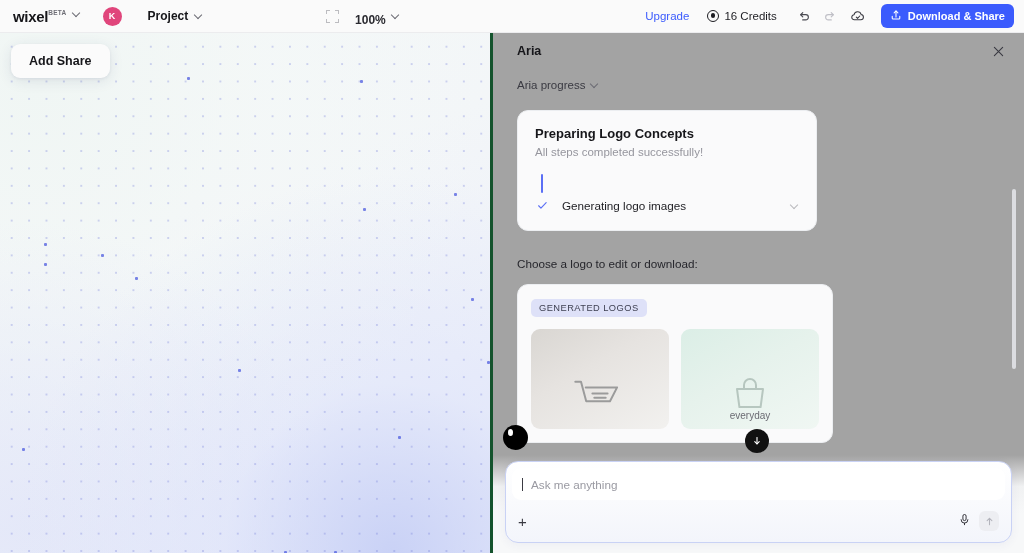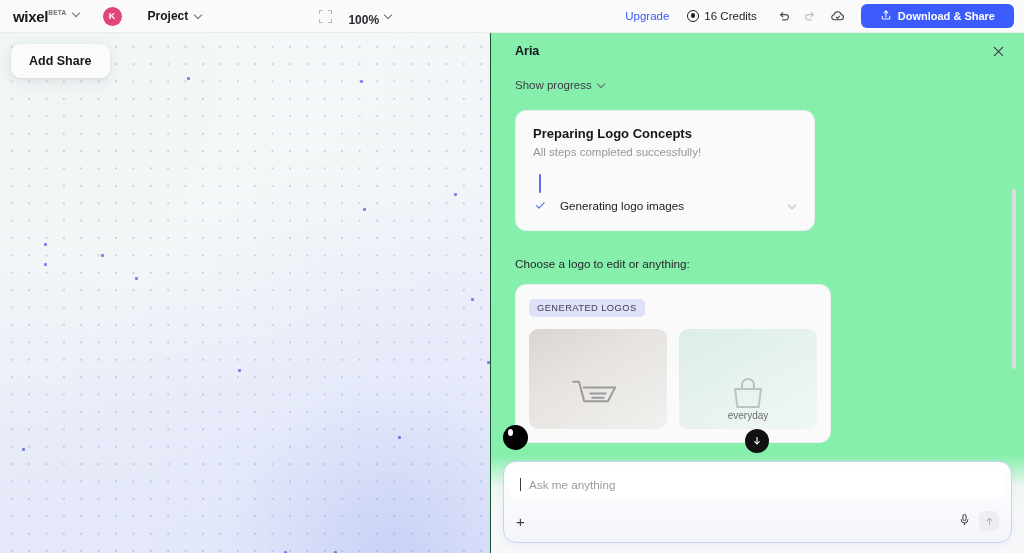--- a/index.html
+++ b/index.html
@@ -55,21 +55,21 @@
   .credits { display:flex; align-items:center; gap:5px; margin-left:18px; }
   .credits-txt { font-size:11.5px; color:#1d1d22; font-weight:500; }
   .coin { width:12px; height:12px; border-radius:50%; border:1.4px solid #1d1d22; position:relative; }
   .coin::after{ content:""; position:absolute; left:2.3px; top:2.3px; width:4.6px; height:4.6px; border-radius:50%; background:#1d1d22;}
   .icon-btn { width:22px; height:22px; display:flex; align-items:center; justify-content:center; cursor:pointer; }
   .undo-redo { margin-left:16px; display:flex; gap:4px; }
   .cloud-btn { margin-left:6px; }
   .dl-btn {
     margin-left:12px; height:24px; border-radius:6px; background:#3b5bfd;
     color:#fff; font-size:11px; font-weight:600; display:flex; align-items:center; gap:6px;
-    padding:0 19px; cursor:pointer; white-space:nowrap;
+    padding:0 9px; cursor:pointer; white-space:nowrap;
   }
 
   
   .body { flex:1; display:flex; position:relative; min-height:0; }
 
   
   .canvas { position:relative; width:490px; flex:0 0 490px; overflow:hidden; }
   .canvas-bg {
     position:absolute; inset:0;
     background:
@@ -90,22 +90,22 @@
     position:absolute; left:11px; top:11px;
     background:#fbfbfb; border-radius:9px;
     padding:10px 18px;
     font-size:12.5px; font-weight:700; color:#16161a;
     box-shadow:0 3px 14px rgba(40,48,100,0.10), 0 1px 3px rgba(40,48,100,0.07);
     cursor:pointer;
   }
 
   
   .panel {
-    flex:1; position:relative; background:#86efac;
-    border-left:1px solid #14532d;
+    flex:1; position:relative; background:#a3a3a3;
+    border-left:3px solid #14532d;
     display:flex; flex-direction:column; min-width:0;
   }
   .panel-head { height:36px; flex:0 0 36px; display:flex; align-items:center; padding:0 16px 0 24px; }
   .panel-title { font-size:12.5px; font-weight:700; color:#16161a; }
   .panel-close { margin-left:auto; width:20px; height:20px; display:flex; align-items:center; justify-content:center; cursor:pointer; }
 
   .panel-scroll { flex:1; overflow:hidden; position:relative; padding:0 30px 0 24px; }
 
   .show-progress { display:flex; align-items:center; gap:6px; margin-top:10px; cursor:pointer; }
   .show-progress span { font-size:11.5px; color:#3a3a42; }
@@ -285,21 +285,21 @@
         <div class="panel-close">
           <svg width="11" height="11" viewBox="0 0 12 12" fill="none">
               <path d="M1.5 1.5l9 9M10.5 1.5l-9 9" stroke="#3a3a42" stroke-width="1.2" stroke-linecap="round"></path>
             </svg>
         </div>
       </div>
 
       <div class="panel-scroll">
 
         <div class="show-progress">
-          <span>Show progress</span>
+          <span>Aria progress</span>
           <span class="chev"></span>
         </div>
 
 
         <div class="prog-card">
           <div class="prog-title">Preparing Logo Concepts</div>
           <div class="prog-sub">All steps completed successfully!</div>
 
           <div class="steps">
 
@@ -312,21 +312,21 @@
                 <svg width="11" height="11" viewBox="0 0 12 12" fill="none">
                     <path d="M1.8 6.3 4.3 8.8 10 2.8" stroke="#5b6ff5" stroke-width="1.25" stroke-linecap="round" stroke-linejoin="round"></path>
                   </svg>
               </span>
               <span class="step-label">Generating logo images</span>
               <span class="chev step-chev"></span>
             </div>
           </div>
         </div>
 
-        <div class="choose">Choose a logo to edit or anything:</div>
+        <div class="choose">Choose a logo to edit or download:</div>
 
         <div class="logos-card">
           <span class="gen-badge">GENERATED LOGOS</span>
           <div class="logo-grid">
             <div class="logo-thumb a">
               <span style="margin-top:36px;">
                 <svg width="58" height="38" viewBox="0 0 60 40" fill="none">
                     <path d="M4 6h6l5.5 20.5h25L48 12H15" stroke="#9b9b9b" stroke-width="2.1" stroke-linecap="round" stroke-linejoin="round"></path>
                     <path d="M22 18.5h16M24 23h12" stroke="#9b9b9b" stroke-width="2.1" stroke-linecap="round"></path>
                   </svg>

